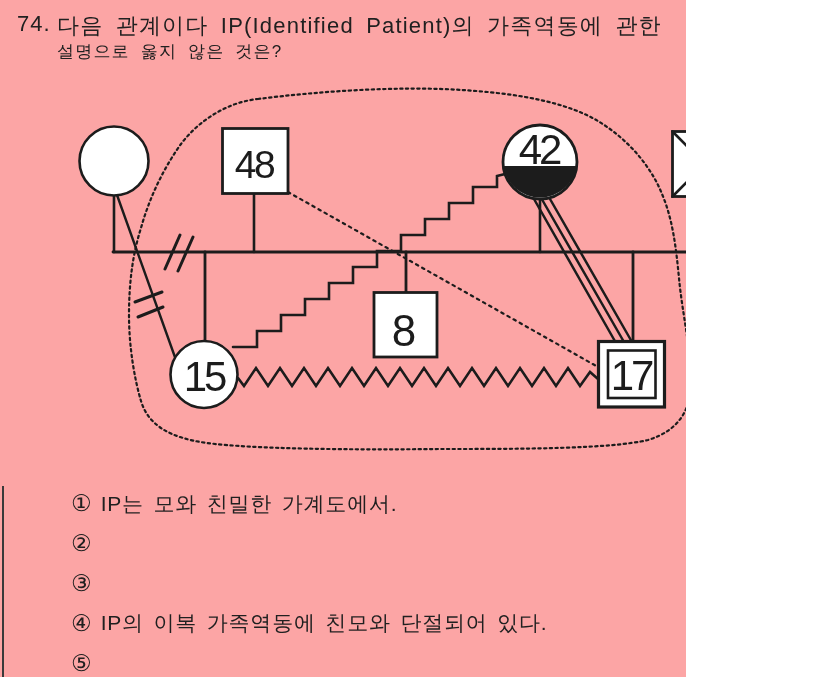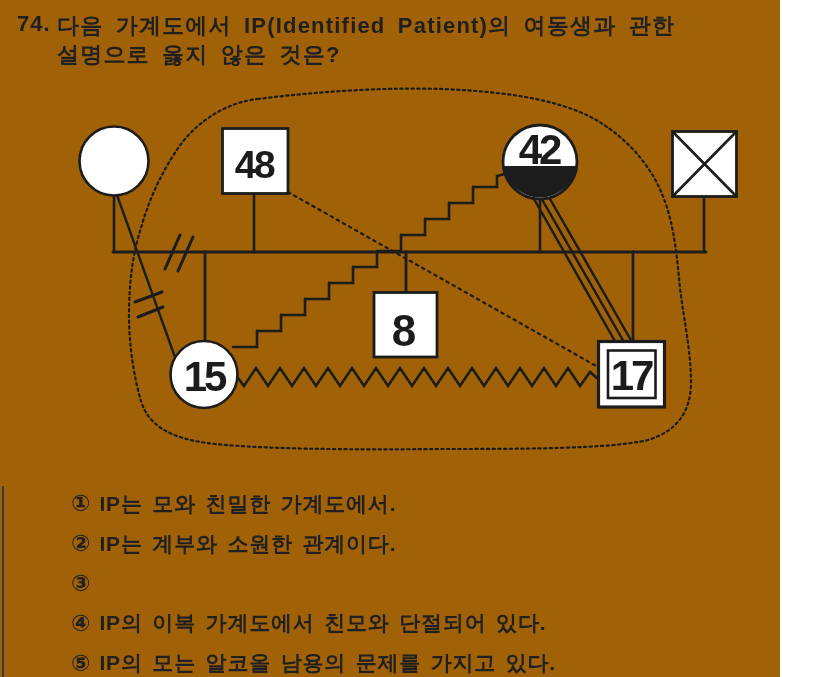--- a/index.html
+++ b/index.html
@@ -1,37 +1,37 @@
 <!DOCTYPE html>
 <html><head>
 <meta charset="utf-8">
 <style>
   html,body{margin:0;padding:0;background:#ffffff;}
-  #page{position:relative;width:780px;height:677px;background:#a16207;overflow:hidden;
-        font-family:"Liberation Sans","DejaVu Sans",sans-serif;color:#202020;font-weight:bold;}
+  #page{position:relative;width:686px;height:677px;background:#fca5a5;overflow:hidden;
+        font-family:"Liberation Sans","DejaVu Sans",sans-serif;color:#202020;}
   
   .qnum{position:absolute;left:17px;top:11px;font-size:22px;letter-spacing:1px;}
   .qline1{position:absolute;left:57px;top:11px;font-size:22px;letter-spacing:1.2px;word-spacing:5px;white-space:nowrap;}
-  .qline2{position:absolute;left:57px;top:40px;font-size:22px;letter-spacing:1.2px;word-spacing:5px;white-space:nowrap;}
+  .qline2{position:absolute;left:57px;top:40px;font-size:17px;letter-spacing:1.2px;word-spacing:5px;white-space:nowrap;}
   
   #geno{position:absolute;left:0;top:0;width:826px;height:677px;}
   
   #opts{position:absolute;left:71px;top:484px;}
   .opt{display:flex;align-items:center;height:39.8px;font-size:21px;letter-spacing:0.8px;word-spacing:3px;white-space:nowrap;}
   .onum{font-size:23px;margin-right:9px;letter-spacing:0;}
   
   #pgline{position:absolute;left:2px;top:486px;width:2px;height:191px;background:#3a3a3a;}
 </style>
 </head>
 <body>
 
 <div id="page">
 
   <span class="qnum">74.</span>
-  <span class="qline1">다음 가계도에서 IP(Identified Patient)의 여동생과 관한</span>
+  <span class="qline1">다음 관계이다 IP(Identified Patient)의 가족역동에 관한</span>
   <span class="qline2">설명으로 옳지 않은 것은?</span>
 
   <svg id="geno" viewBox="0 0 826 677" xmlns="http://www.w3.org/2000/svg">
     <g fill="none" stroke="#1c1c1c" stroke-linecap="round">
 
       <path d="M 258 99 C 320 91 400 86 462 90 C 510 93 562 100 598 121 C 626 138 650 164 662 194
            C 673 220 676 248 679 278 C 682 312 691 348 691 382 C 691 412 677 431 648 440
            C 610 449 520 449 440 449 C 350 450 252 449 207 443 C 170 438 148 425 141 401
            C 134 377 129 346 129 315 C 129 281 133 253 141 228 C 149 199 163 169 181 144
            C 199 120 228 102 258 99 Z" stroke-width="2.2" stroke-dasharray="2.3 3.4"></path>
@@ -94,29 +94,27 @@
     </g>
   </svg>
 
   <div id="opts">
     <div class="opt">
       <span class="onum">①</span>
       <span>IP는 모와 친밀한 가계도에서.</span>
     </div>
     <div class="opt">
       <span class="onum">②</span>
-      <span>IP는 계부와 소원한 관계이다.</span>
     </div>
     <div class="opt">
       <span class="onum">③</span>
     </div>
     <div class="opt">
       <span class="onum">④</span>
-      <span>IP의 이복 가계도에서 친모와 단절되어 있다.</span>
+      <span>IP의 이복 가족역동에 친모와 단절되어 있다.</span>
     </div>
     <div class="opt">
       <span class="onum">⑤</span>
-      <span>IP의 모는 알코올 남용의 문제를 가지고 있다.</span>
     </div>
   </div>
 
   <div id="pgline"></div>
 </div>
 
 </body></html>

